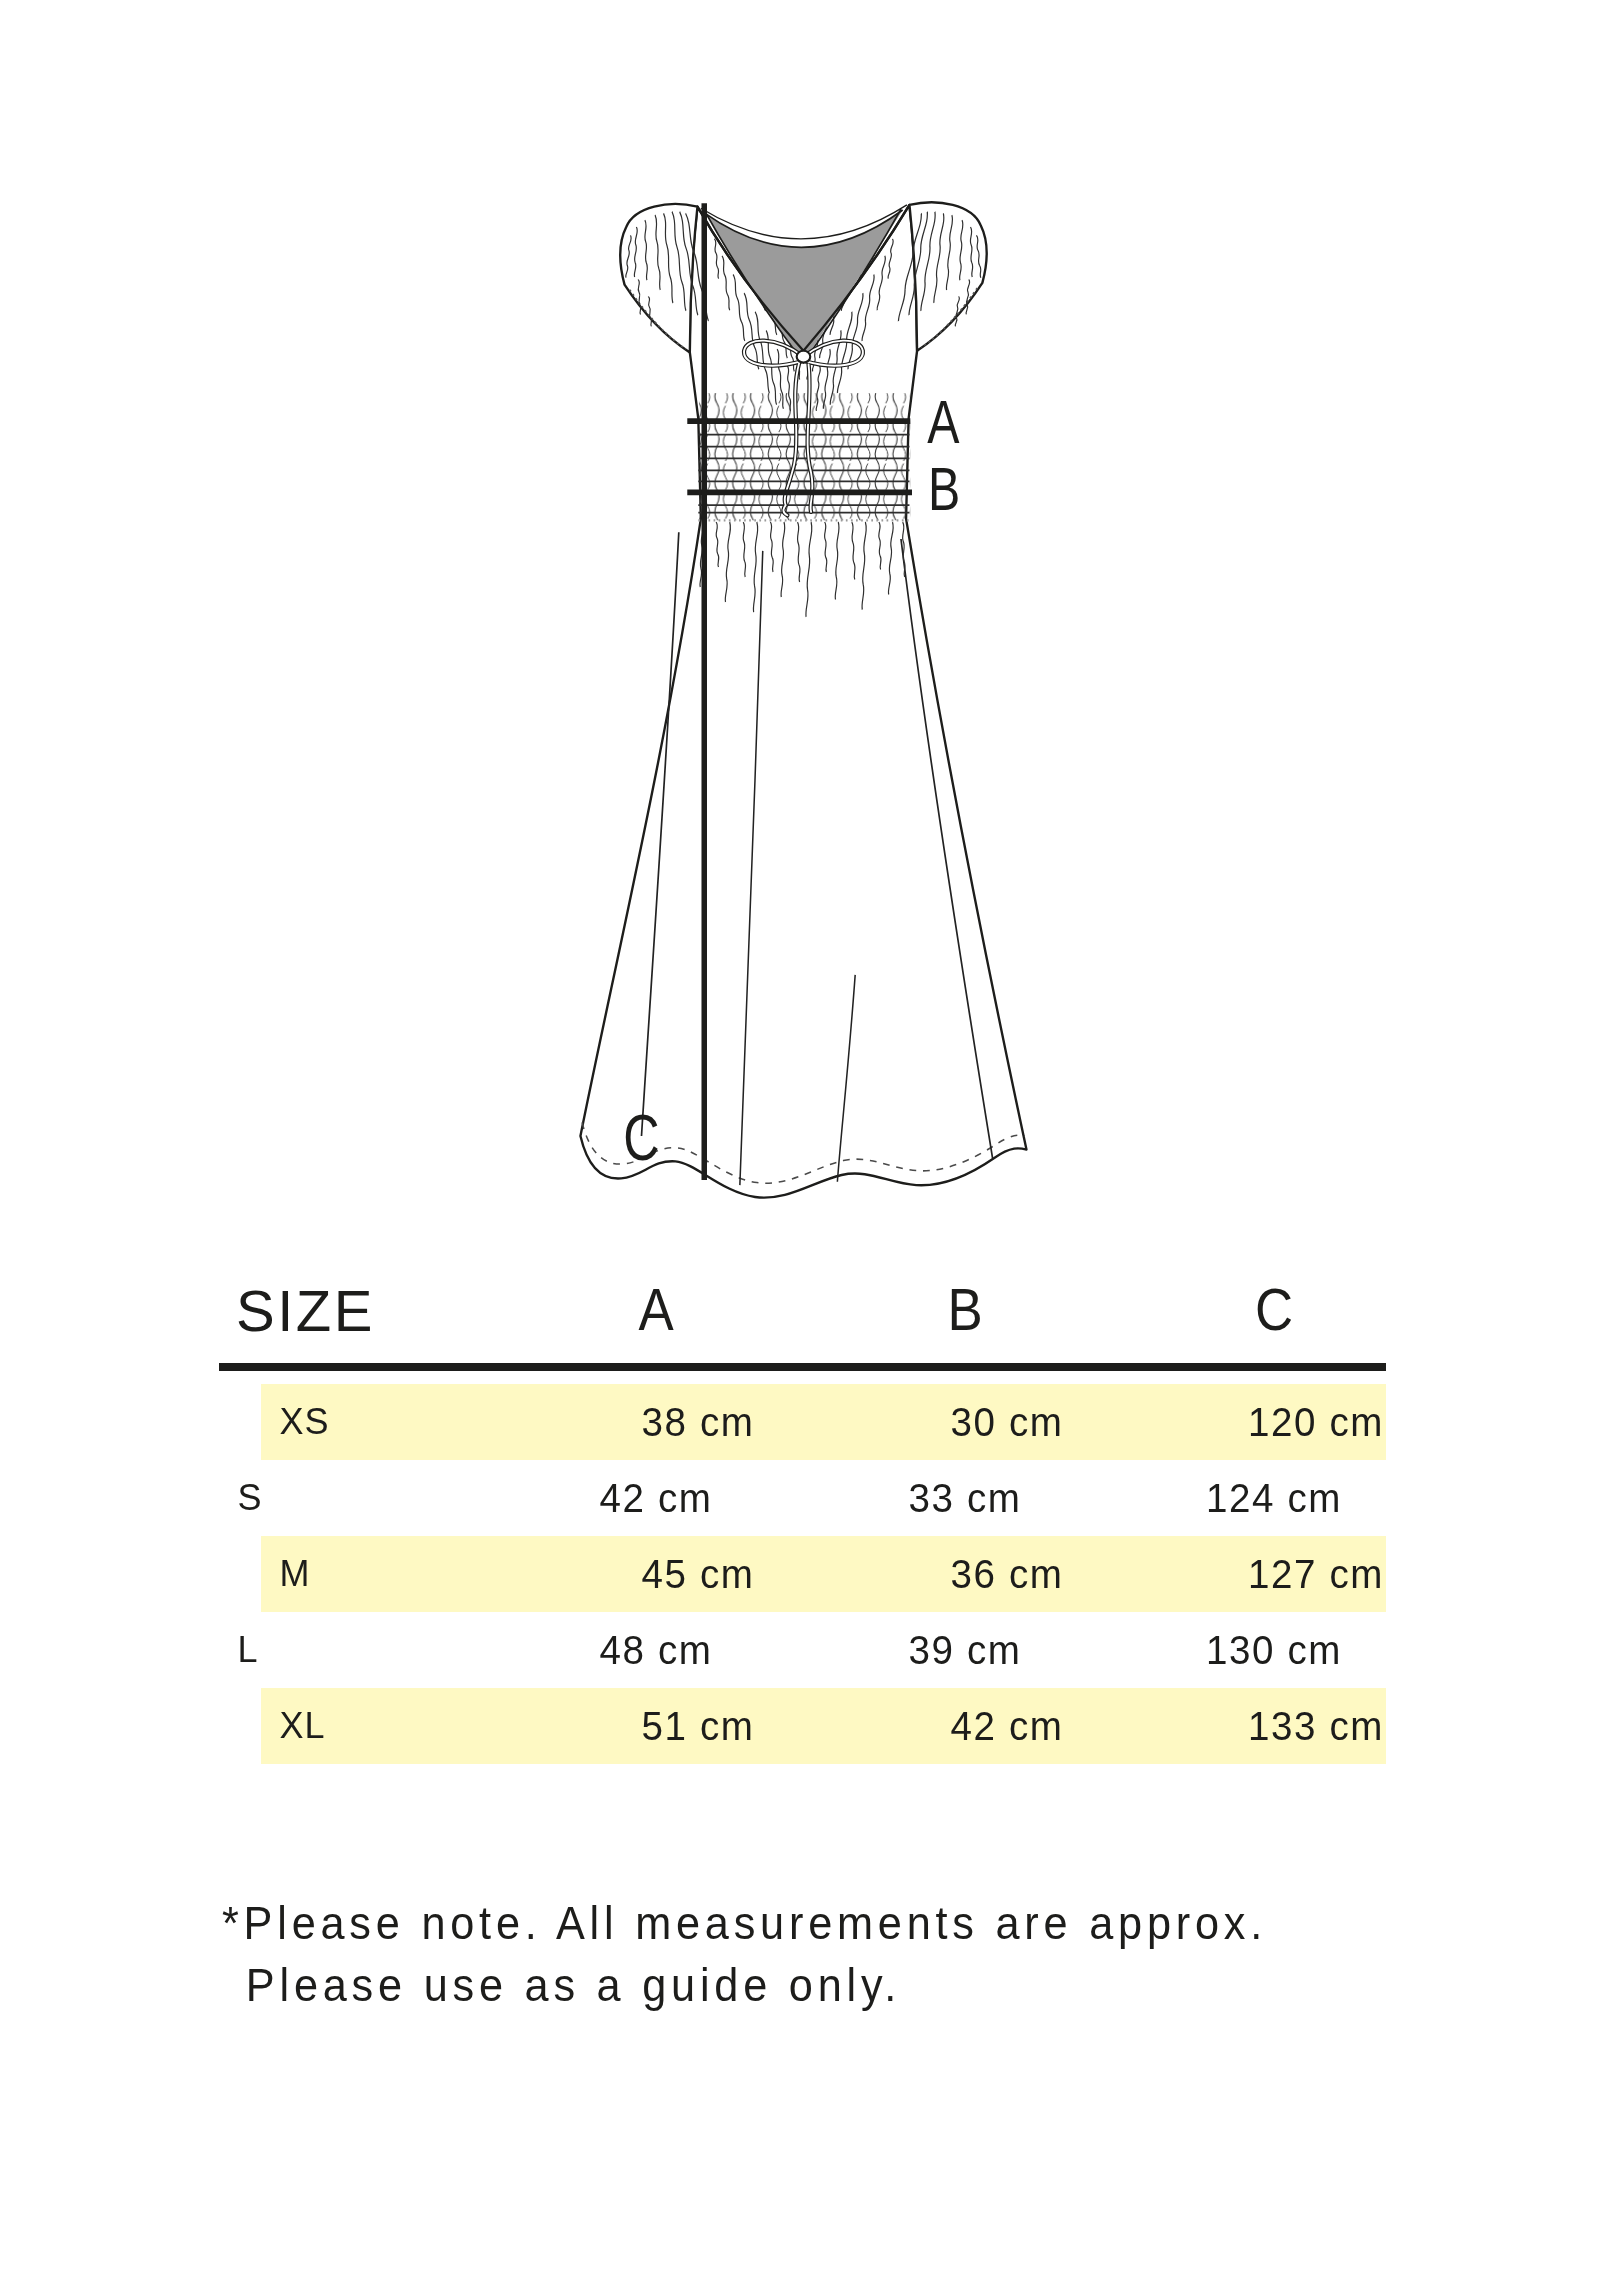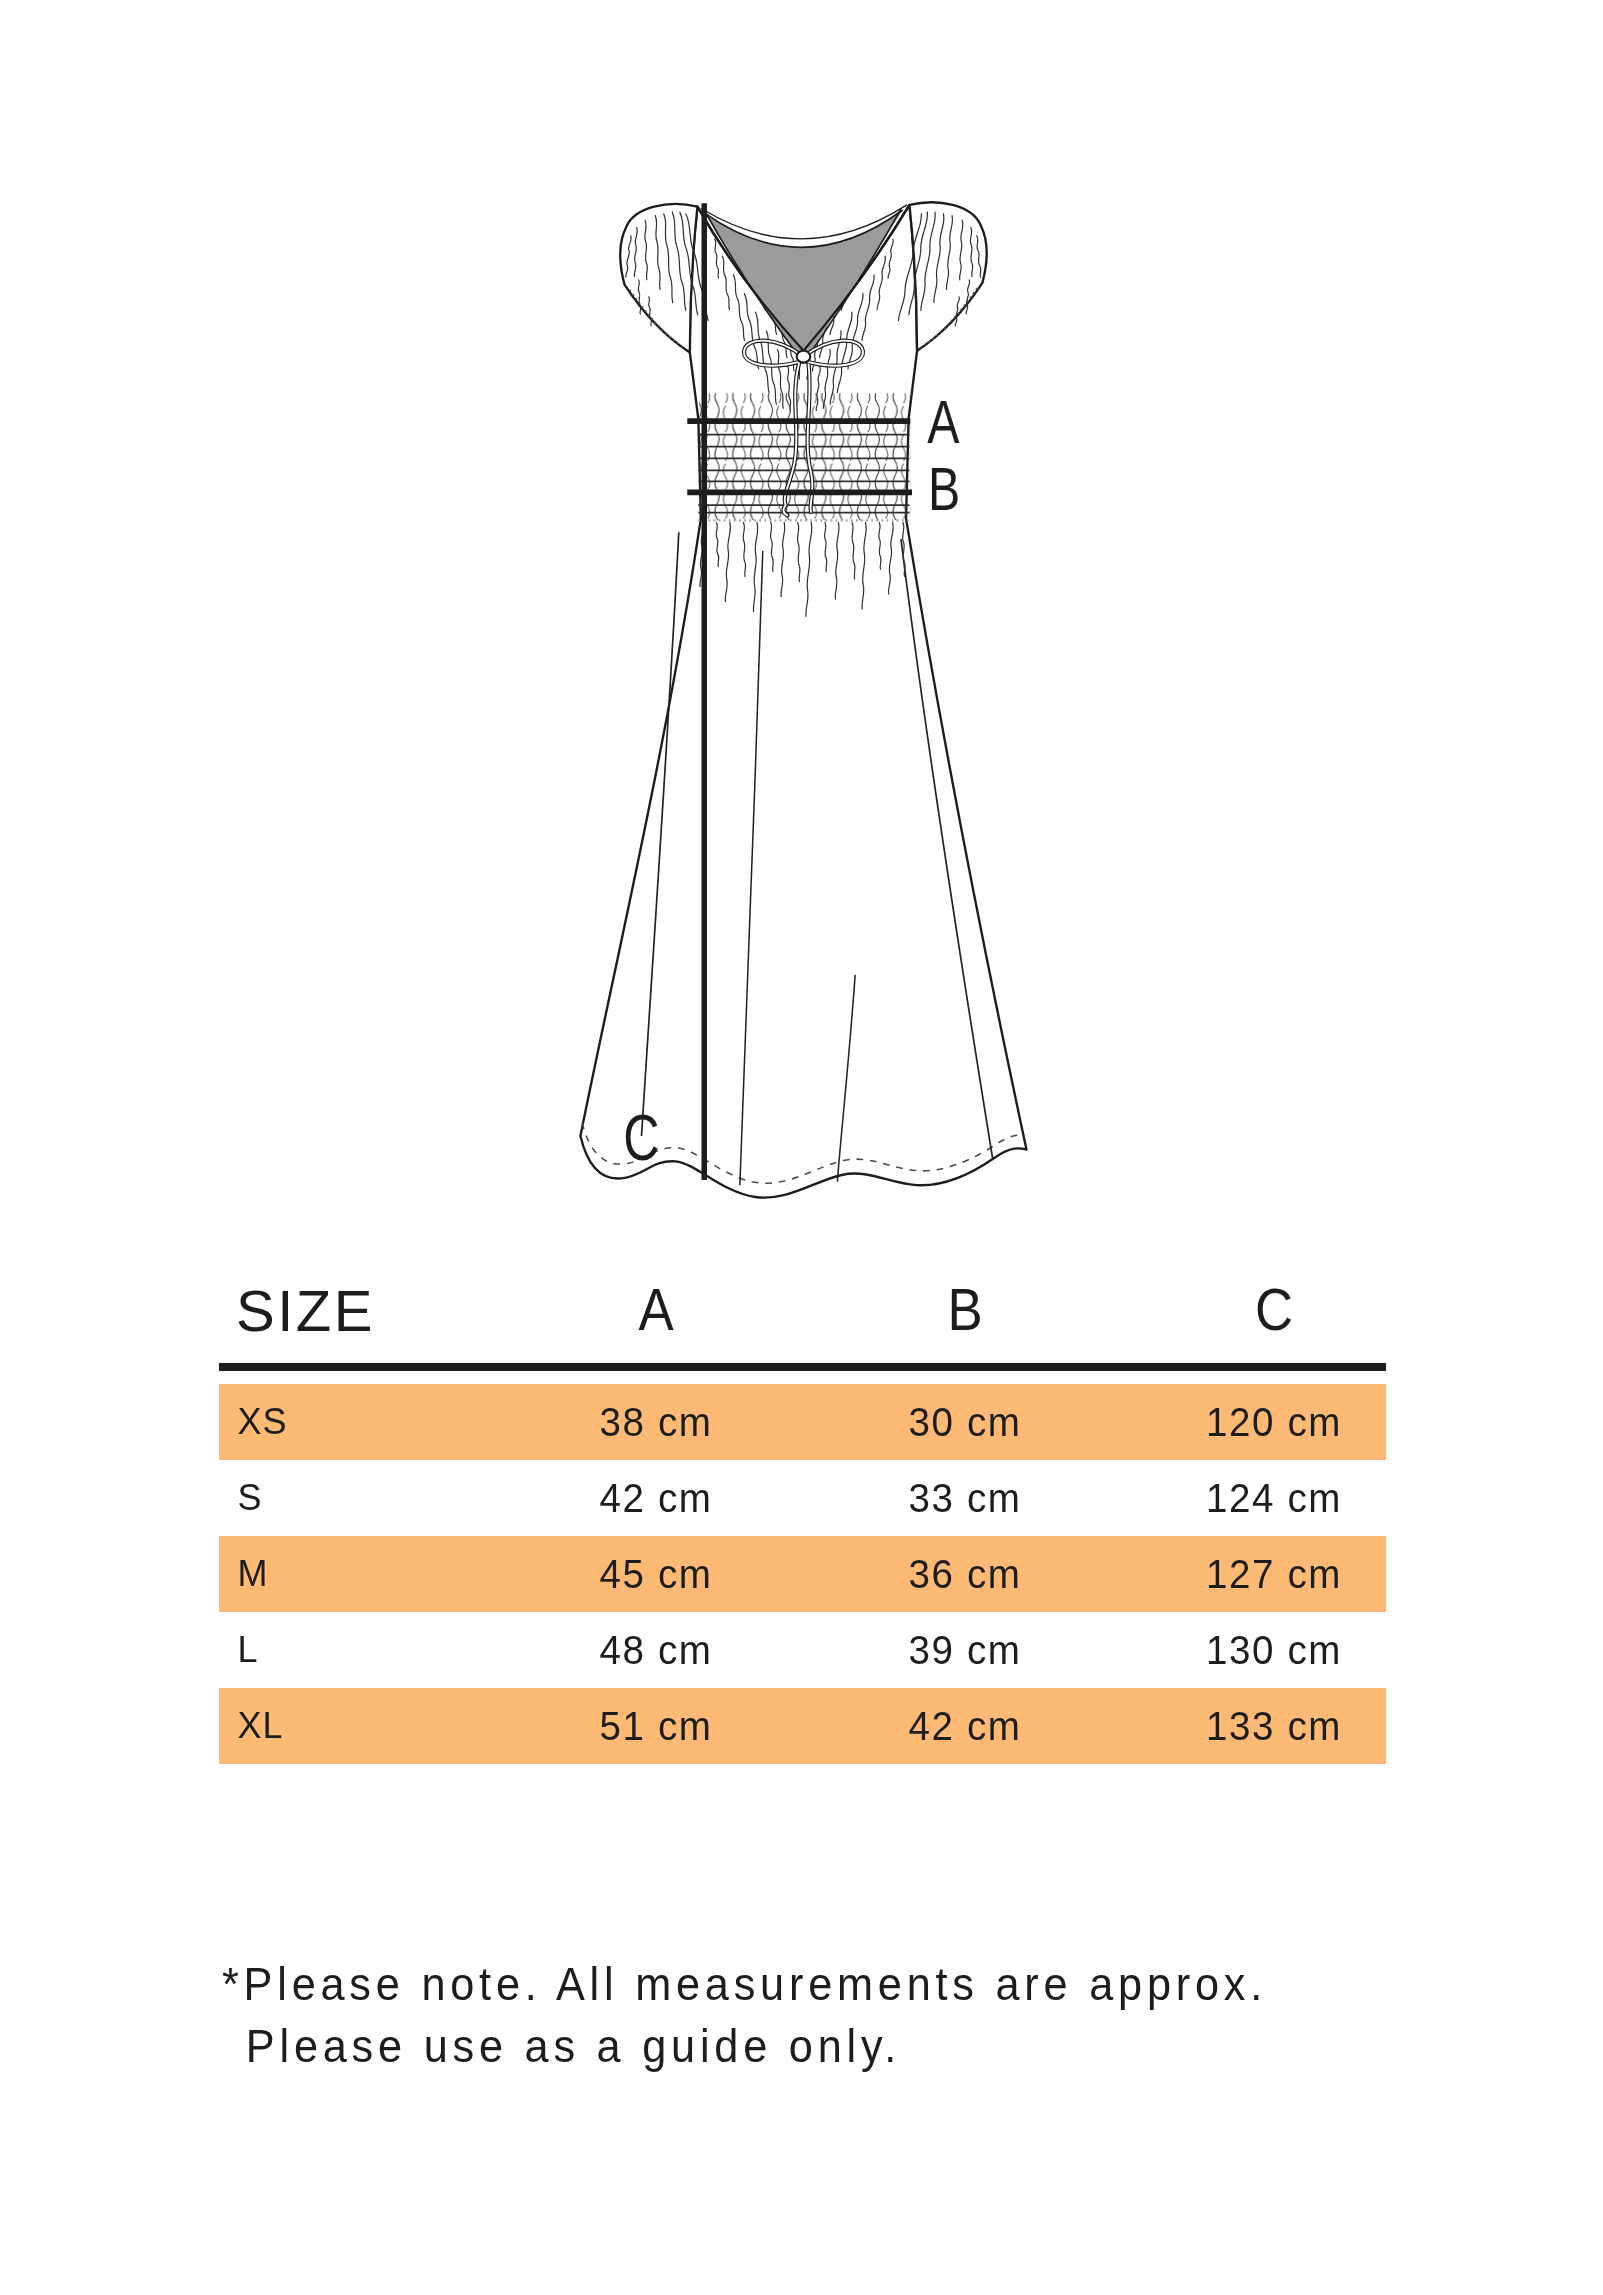--- a/index.html
+++ b/index.html
@@ -20,33 +20,33 @@
     position:absolute;left:17px;bottom:18.6px;font-size:58px;letter-spacing:2.5px;
     white-space:nowrap;
   }
   .h-col{
     position:absolute;bottom:18.6px;font-size:60px;white-space:nowrap;
     transform:translateX(-50%) scaleX(0.88);
   }
   .t-rule{height:7.6px;background:#1d1d1b;}
   .t-rows{margin-top:13.6px;}
   .t-row{position:relative;height:76px;}
-  .t-row.shaded{background:#fdba74;}
+  .t-row.shaded{background:#fef9c3;margin-left:42px;}
   .r-label{
     position:absolute;left:18.6px;top:0;line-height:76px;font-size:36px;
     letter-spacing:0.8px;white-space:nowrap;
   }
   .r-val{
     position:absolute;top:0;line-height:76px;font-size:41px;letter-spacing:1.7px;
     white-space:nowrap;transform:translateX(-50%) scaleX(0.94);
   }
   .col-a{left:437px;} .col-b{left:746px;} .col-c{left:1055px;}
 
   
-  .note{position:absolute;left:222px;top:1953px;}
+  .note{position:absolute;left:222px;top:1892px;}
   .note-line{
     font-size:46px;letter-spacing:5.1px;line-height:62px;white-space:nowrap;
     transform:scaleX(0.94);transform-origin:0 50%;
   }
   .note-line.second{padding-left:25.4px;}
 </style>
 </head>
 <body>
 
 <div class="page">

